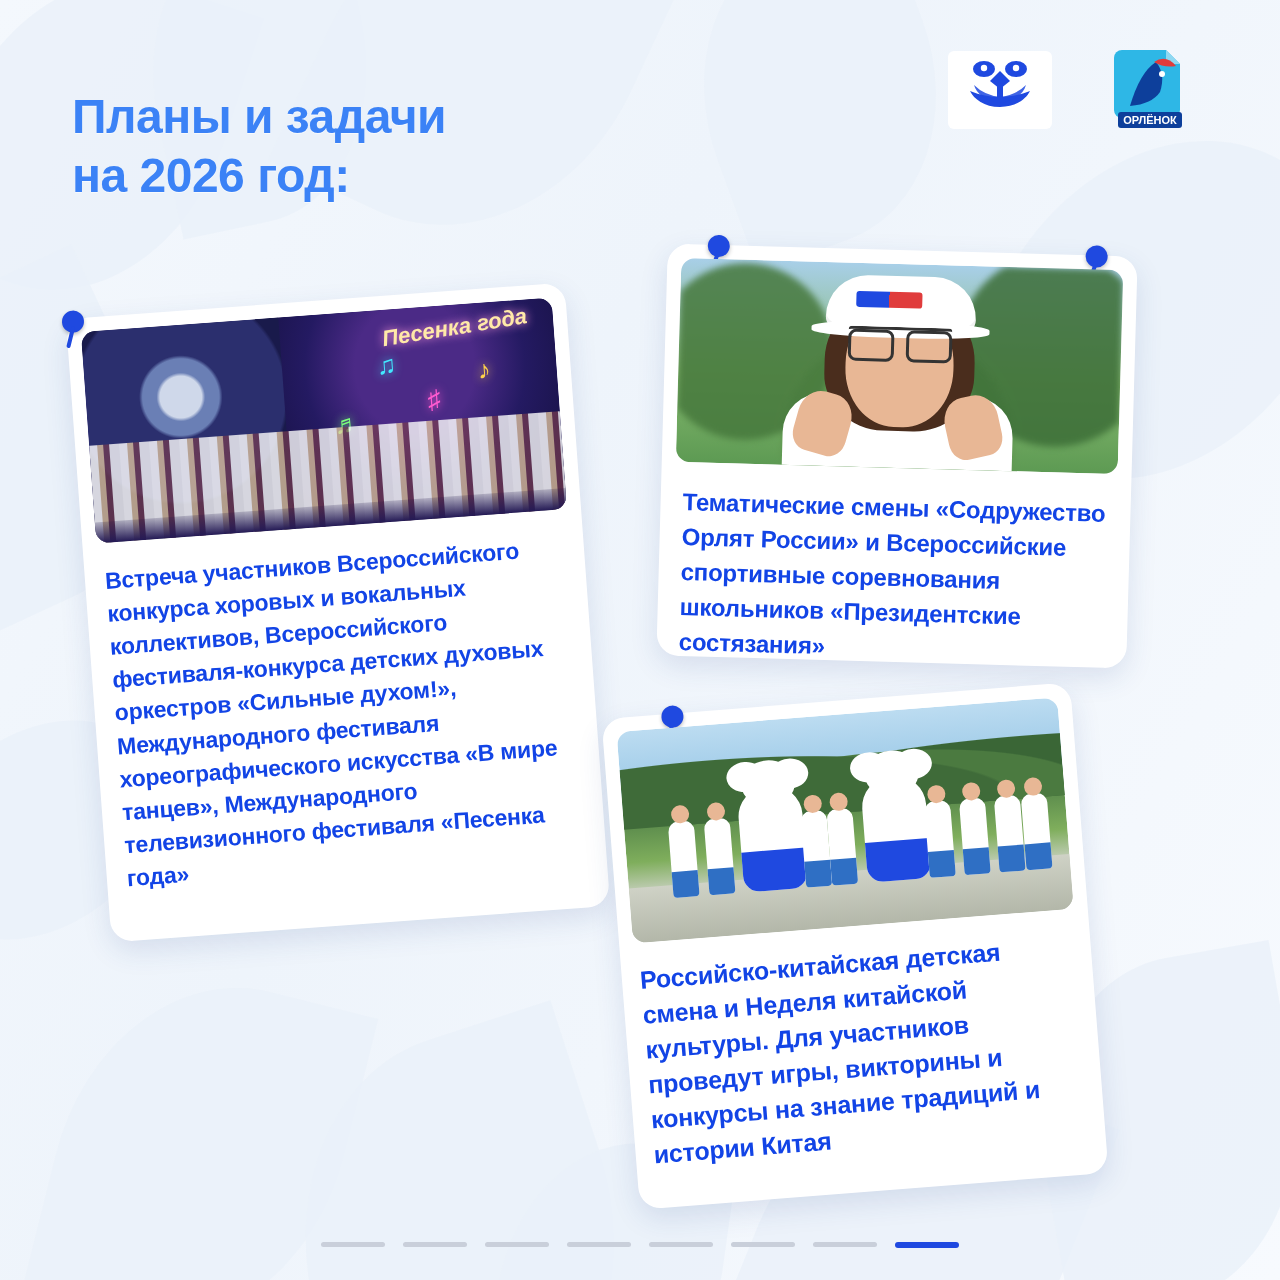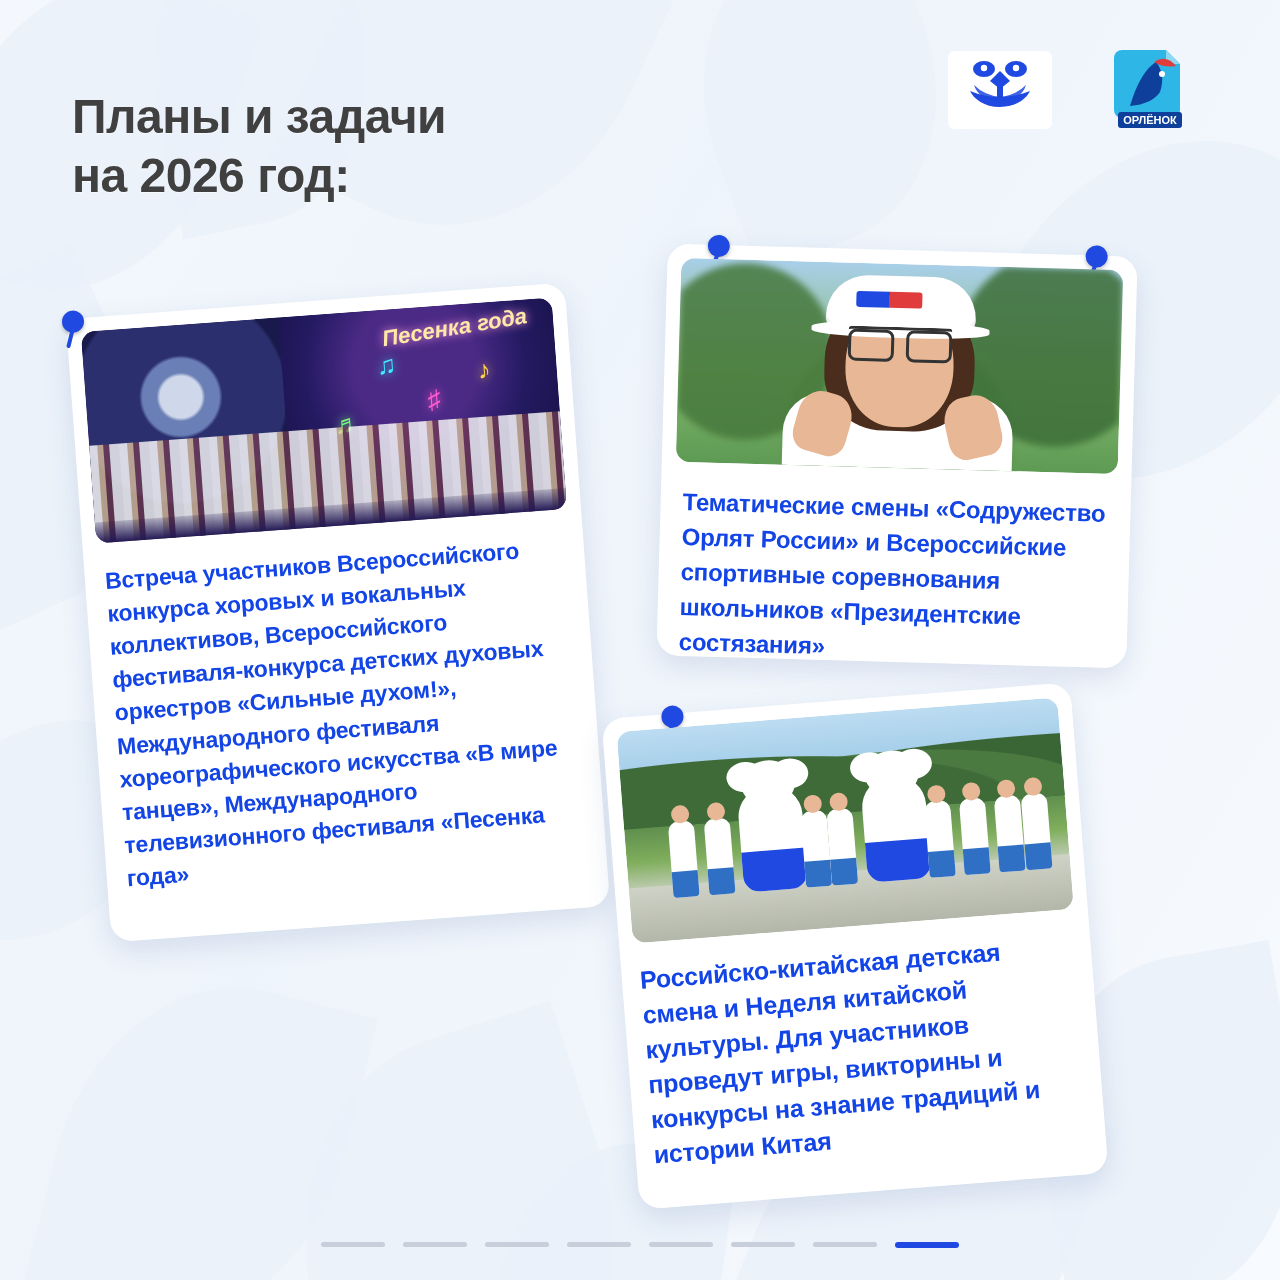--- a/index.html
+++ b/index.html
@@ -39,21 +39,21 @@
   .leaf.l9 { width: 300px; height: 380px; left: 1010px; top: 120px;  transform: rotate(30deg); }
   .leaf.l10{ width: 240px; height: 300px; left: 700px;  top: -60px;  transform: rotate(-20deg); }
   .leaf.l11{ width: 220px; height: 280px; left: 500px;  top: 1140px; transform: rotate(8deg); }
   .leaf.l12{ width: 200px; height: 260px; left: -60px;  top: 700px;  transform: rotate(40deg); }
 
   
   .title {
     position: absolute;
     left: 72px;
     top: 56px;
-    color: #404040;
+    color: #3b82f6;
     font-size: 48px;
     font-weight: bold;
     line-height: 1.22;
     letter-spacing: -0.5px;
     white-space: pre-line;
     text-shadow: 0 1px 0 rgba(255,255,255,.6);
   }
 
   .logos {
     position: absolute;

